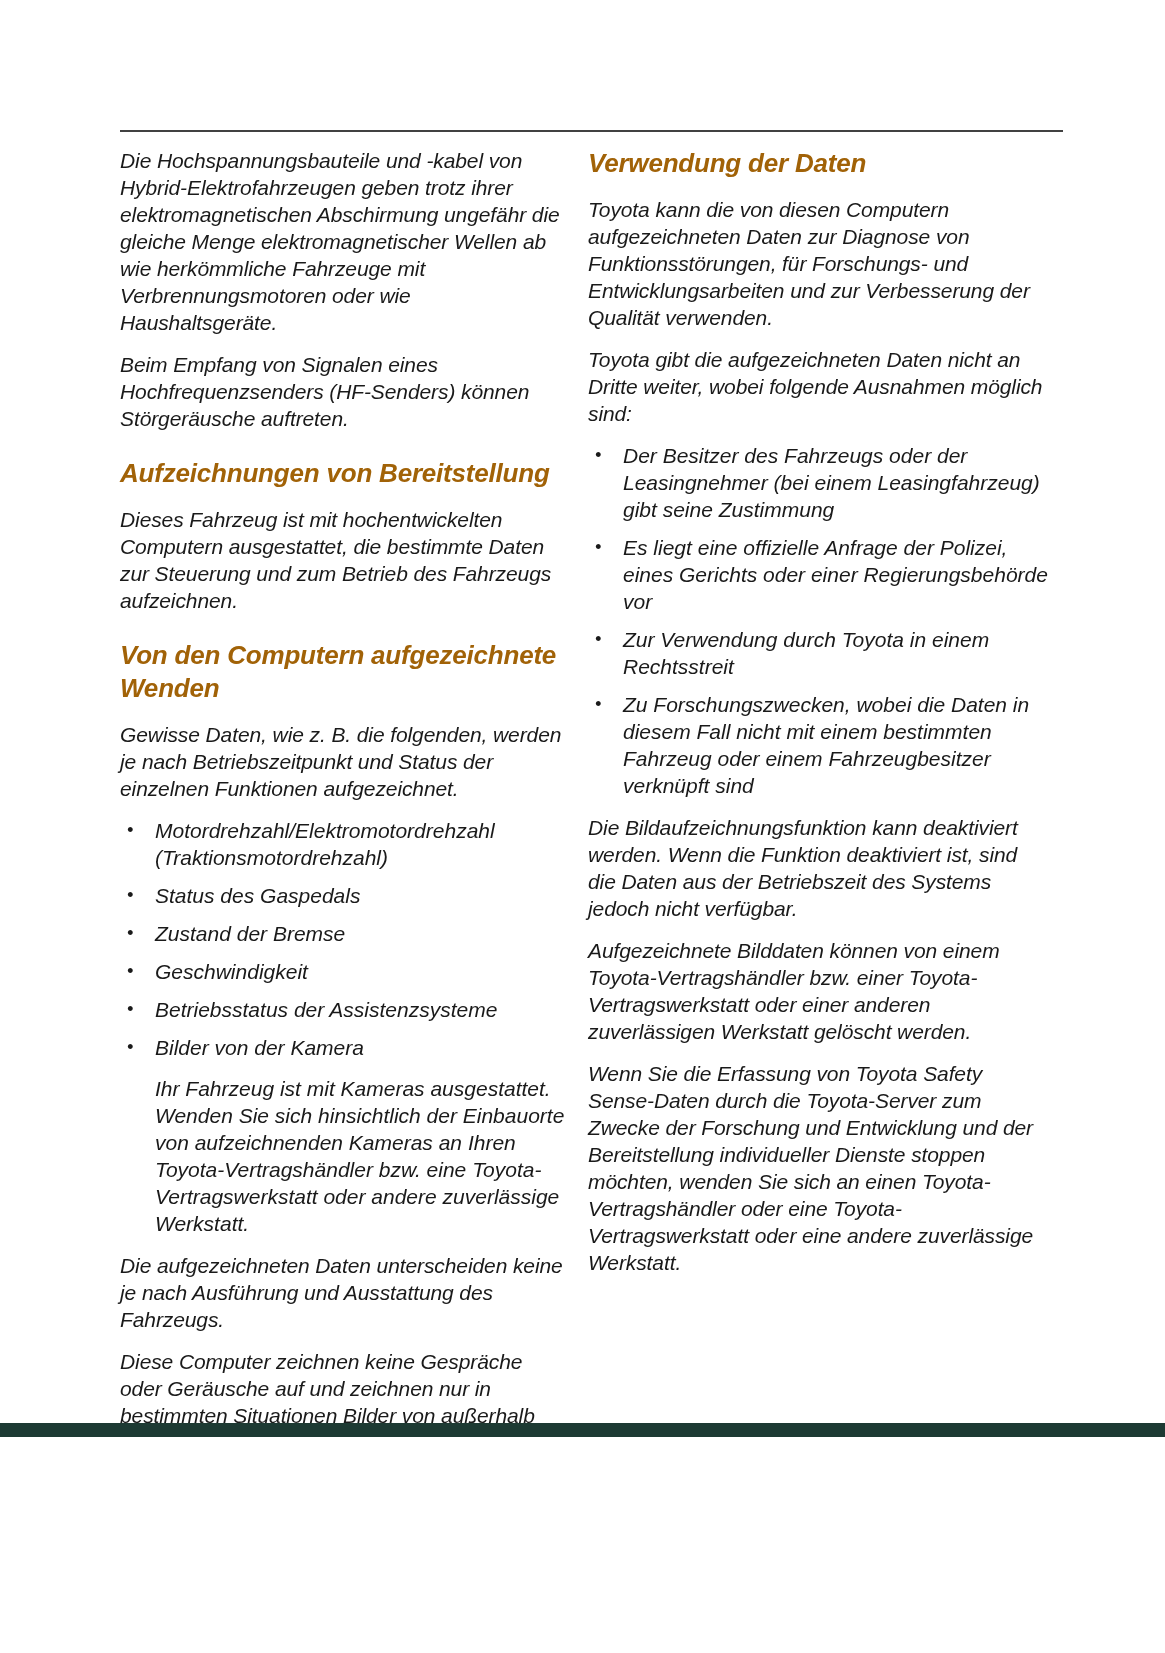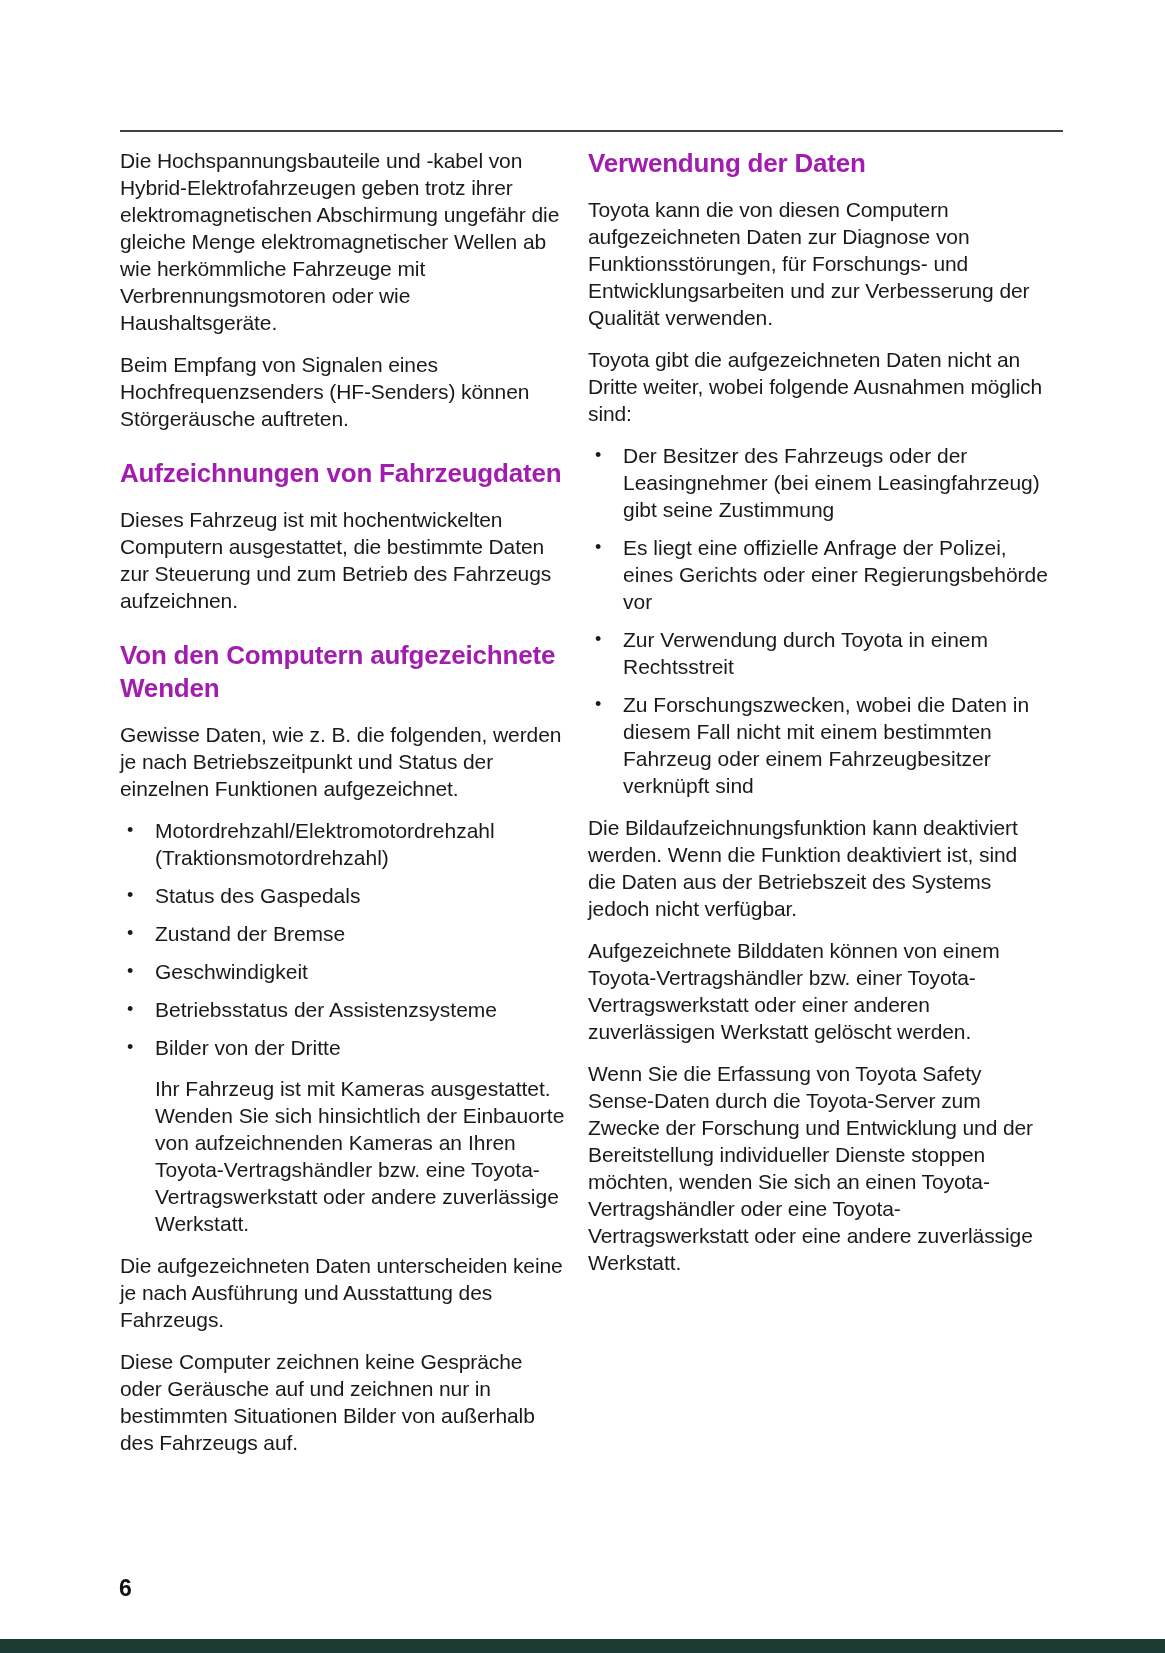--- a/index.html
+++ b/index.html
@@ -4,24 +4,25 @@
 <style>
   html, body {
     margin: 0;
     padding: 0;
     background: #ffffff;
     font-family: "Liberation Sans", "DejaVu Sans", sans-serif;
   }
   #page {
     position: relative;
     width: 1165px;
-    height: 1653px;
+    height: 1437px;
     background: #ffffff;
     overflow: hidden;
     color: #1a1a1a;
+    font-style: italic;
   }
   .rule {
     position: absolute;
     left: 120px;
     top: 130px;
     width: 943px;
     height: 2px;
     background: #414141;
   }
   .cols {
@@ -36,21 +37,21 @@
   .col.left  { width: 445px; }
   .col.right { width: 462px; }
   .para {
     margin: 0 0 15px 0;
     letter-spacing: -0.1px;
   }
   .heading {
     font-size: 26px;
     line-height: 33px;
     font-weight: bold;
-    color: #a21caf;
+    color: #a16207;
     margin: 25px 0 16px 0;
     letter-spacing: -0.2px;
   }
   .col > :first-child { margin-top: 0; }
   .bullets {
     list-style: none;
     margin: 0 0 15px 0;
     padding: 0;
     display: flex;
     flex-direction: column;
@@ -85,21 +86,21 @@
 </style>
 </head>
 <body>
 
 <div id="page" style="color: rgb(26, 26, 26);">
   <div class="rule" style="background: rgb(65, 65, 65);"></div>
   <div class="cols">
     <section class="col left">
         <p class="para">Die Hochspannungsbauteile und -kabel von Hybrid-Elektrofahrzeugen geben trotz ihrer elektromagnetischen Abschirmung ungefähr die gleiche Menge elektromagnetischer Wellen ab wie herkömmliche Fahrzeuge mit Verbrennungsmotoren oder wie Haushaltsgeräte.</p>
         <p class="para">Beim Empfang von Signalen eines Hochfrequenzsenders (HF-Senders) können Störgeräusche auftreten.</p>
-        <h2 class="heading">Aufzeichnungen von Fahrzeugdaten</h2>
+        <h2 class="heading">Aufzeichnungen von Bereitstellung</h2>
         <p class="para">Dieses Fahrzeug ist mit hochentwickelten Computern ausgestattet, die bestimmte Daten zur Steuerung und zum Betrieb des Fahrzeugs aufzeichnen.</p>
         <h2 class="heading">Von den Computern aufgezeichnete Wenden</h2>
         <p class="para">Gewisse Daten, wie z. B. die folgenden, werden je nach Betriebszeitpunkt und Status der einzelnen Funktionen aufgezeichnet.</p>
         <ul class="bullets">
           <li class="bullet-item">
             <span class="bullet-marker">•</span>
             <div class="bullet-body">
               <div>Motordrehzahl/Elektromotordrehzahl (Traktionsmotordrehzahl)</div>
             </div>
           </li>
@@ -123,21 +124,21 @@
           </li>
           <li class="bullet-item">
             <span class="bullet-marker">•</span>
             <div class="bullet-body">
               <div>Betriebsstatus der Assistenzsysteme</div>
             </div>
           </li>
           <li class="bullet-item">
             <span class="bullet-marker">•</span>
             <div class="bullet-body">
-              <div>Bilder von der Dritte</div>
+              <div>Bilder von der Kamera</div>
               <div class="bullet-note">Ihr Fahrzeug ist mit Kameras ausgestattet. Wenden Sie sich hinsichtlich der Einbauorte von aufzeichnenden Kameras an Ihren Toyota-Vertragshändler bzw. eine Toyota-Vertragswerkstatt oder andere zuverlässige Werkstatt.</div>
             </div>
           </li>
         </ul>
         <p class="para">Die aufgezeichneten Daten unterscheiden keine je nach Ausführung und Ausstattung des Fahrzeugs.</p>
         <p class="para">Diese Computer zeichnen keine Gespräche oder Geräusche auf und zeichnen nur in bestimmten Situationen Bilder von außerhalb des Fahrzeugs auf.</p>
       </section>
     <section class="col right">
         <h2 class="heading">Verwendung der Daten</h2>
         <p class="para">Toyota kann die von diesen Computern aufgezeichneten Daten zur Diagnose von Funktionsstörungen, für Forschungs- und Entwicklungsarbeiten und zur Verbesserung der Qualität verwenden.</p>

